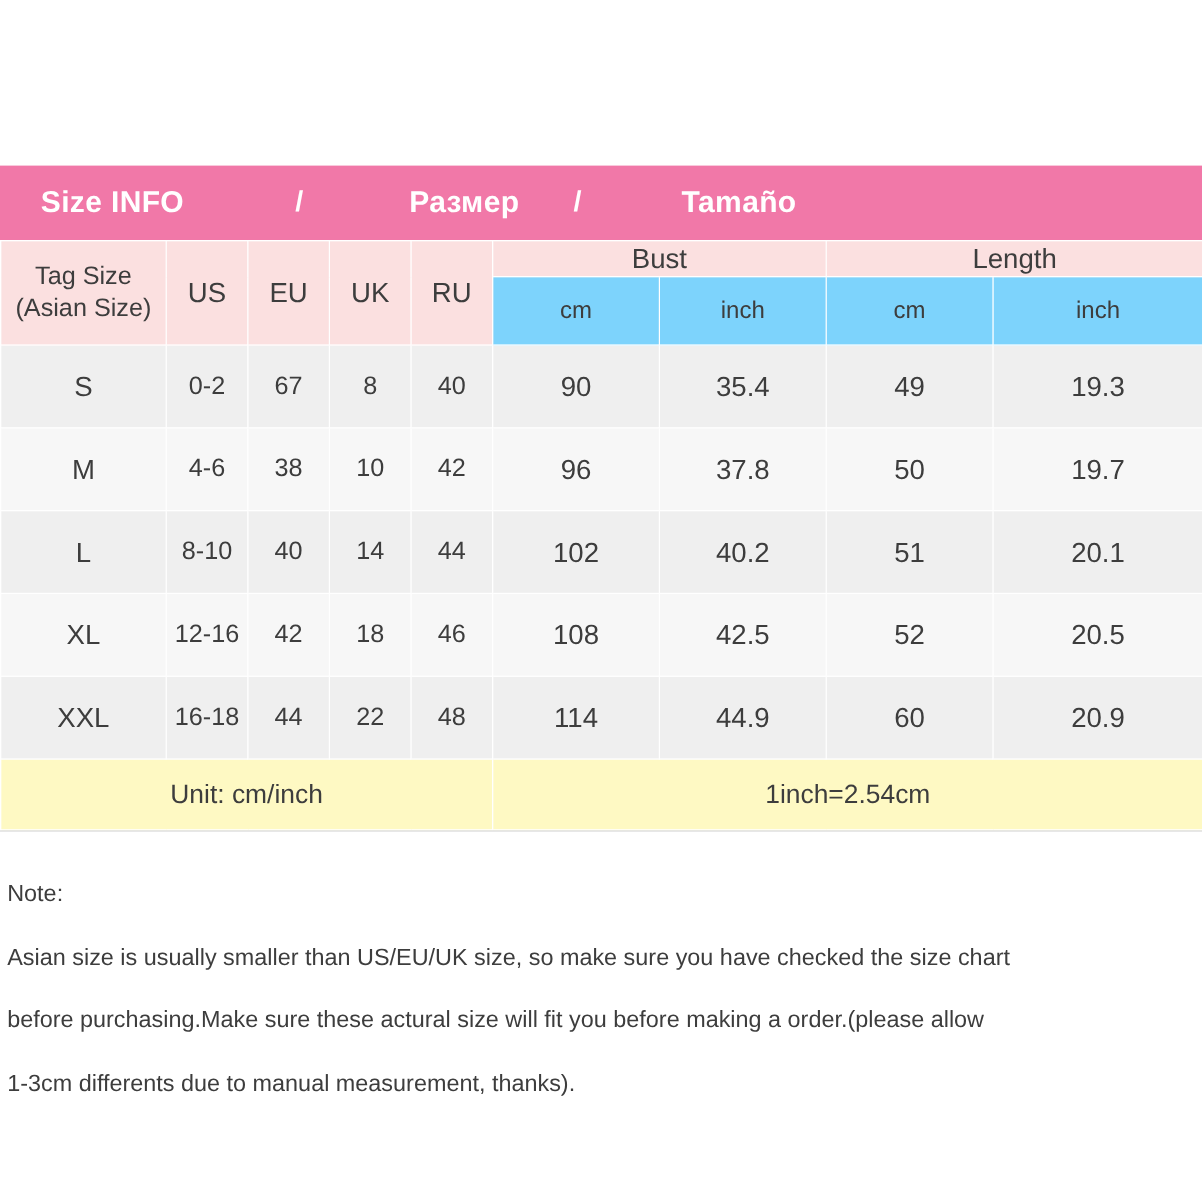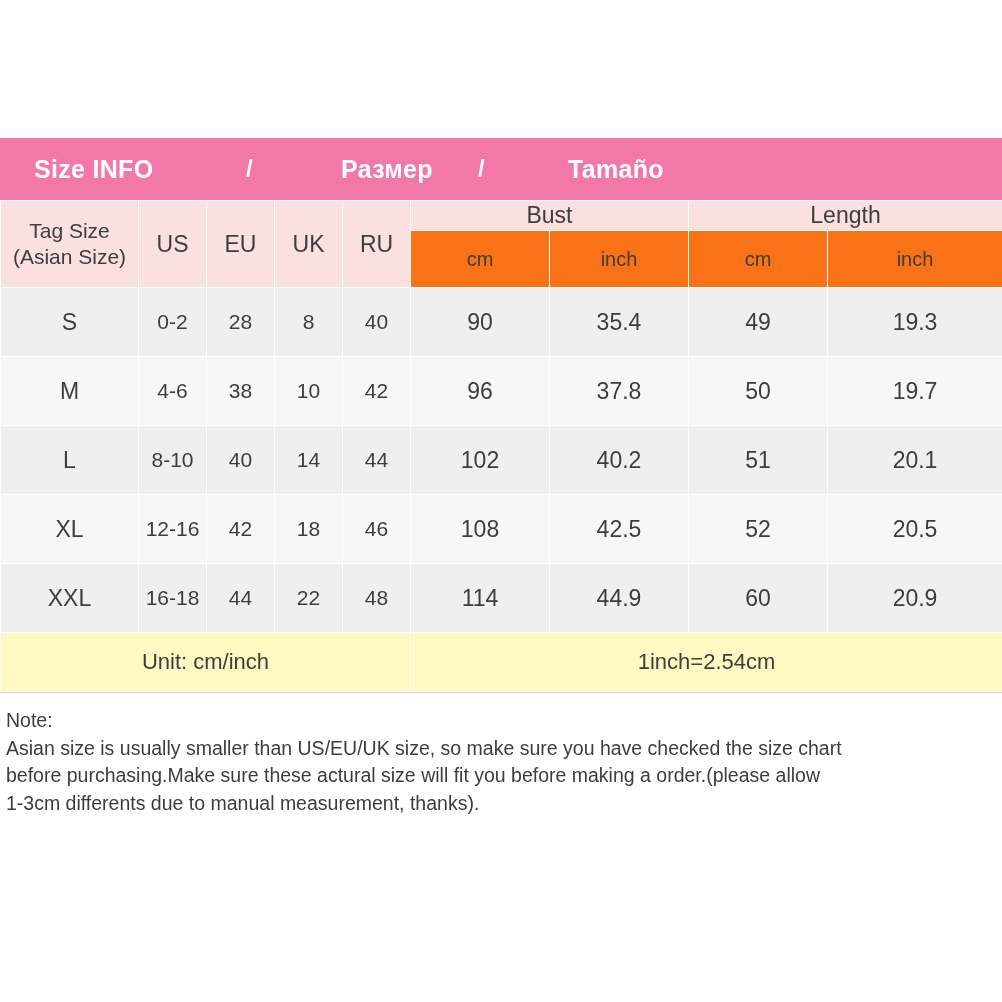--- a/index.html
+++ b/index.html
@@ -63,21 +63,21 @@
     text-align: center;
     font-weight: normal;
     color: #3d3d3d;
   }
   .hdr {
     background: #fbe0e0;
     font-size: 23px;
     font-weight: bold;
   }
   .hdr-sub {
-    background: #f97316;
+    background: #7dd3fc;
     font-size: 20px;
     font-weight: bold;
   }
   .hdr .tagsize {
     font-size: 21px;
     line-height: 1.25;
   }
   .row-a td { background: #efefef; }
   .row-b td { background: #f7f7f7; }
   .row-a td, .row-b td {
@@ -93,21 +93,21 @@
   }
 
   
   .note {
     margin-top: 4px;
     padding: 10px 6px 0 6px;
     font-size: 19.5px;
     line-height: 1.42;
     color: #3d3d3d;
   }
-  .note .nline { display: block; }
+  .note .nline { display: block; margin-top: 25px; }
   .divider {
     height: 1px;
     background: #d8d8d8;
     width: 1002px;
   }
 </style>
 </head>
 <body>
 
 <div class="page">
@@ -152,21 +152,21 @@
           <th class="hdr-sub" style="height:54px;">cm</th>
           <th class="hdr-sub">inch</th>
           <th class="hdr-sub">cm</th>
           <th class="hdr-sub">inch</th>
         </tr>
       </thead>
       <tbody>
         <tr class="row-a">
           <td>S</td>
           <td class="small-col">0-2</td>
-          <td class="small-col">28</td>
+          <td class="small-col">67</td>
           <td class="small-col">8</td>
           <td class="small-col">40</td>
           <td>90</td>
           <td>35.4</td>
           <td>49</td>
           <td>19.3</td>
         </tr>
         <tr class="row-b">
           <td>M</td>
           <td class="small-col">4-6</td>

